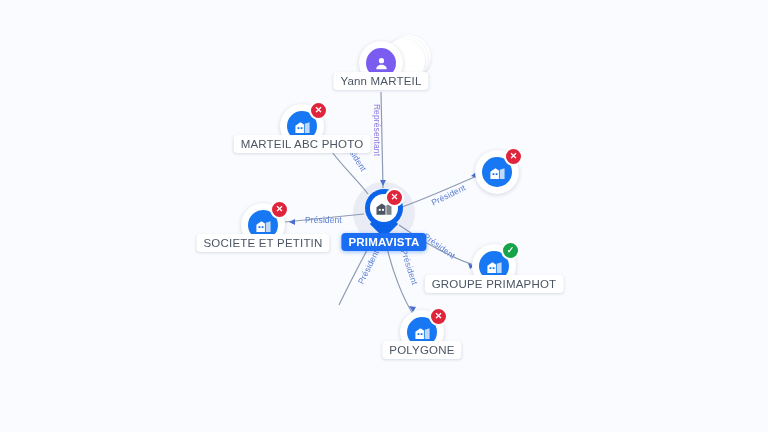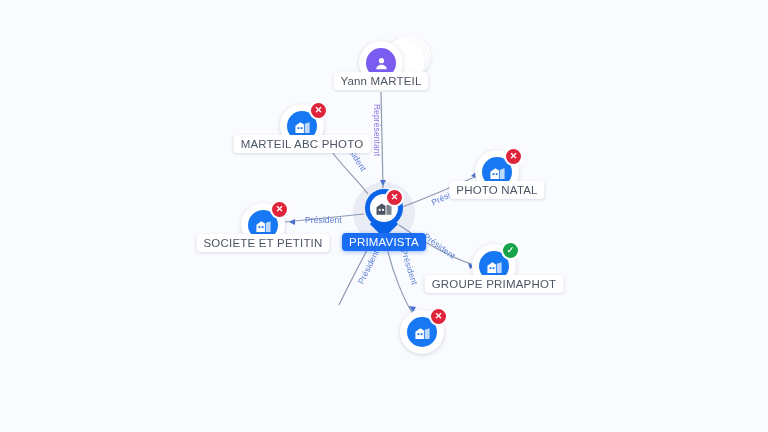--- a/index.html
+++ b/index.html
@@ -55,21 +55,21 @@
     position:absolute;left:50%;transform:translateX(-50%);
     top:31px;white-space:nowrap;
     background:#ffffff;
     color:#4b5563;
     font-size:11.5px;
     padding:3px 7px;border-radius:4px;
     box-shadow:0 1px 3px rgba(40,60,110,.16);
     letter-spacing:.2px;
   }
   .node.selected .label{
-    background:#1b6ef3;color:#ffffff;font-weight:normal;
+    background:#1b6ef3;color:#ffffff;font-weight:bold;
     box-shadow:0 1px 4px rgba(27,110,243,.45);
   }
 
   
   .node.center{z-index:6;}
   .node.center .halo{
     position:absolute;left:50%;top:50%;transform:translate(-50%,-50%);
     width:62px;height:62px;border-radius:50%;
     background:rgba(120,140,175,.13);
   }
@@ -188,21 +188,20 @@
       <div class="inner">
         <svg width="17" height="17" viewBox="0 0 24 24" fill="#fff">
           <path d="M2 21V11l7-5 5 3.2V21z"></path>
           <path d="M15.2 21V8.2L22 6v15z" opacity=".72"></path>
           <rect x="5" y="13" width="2.6" height="2.6" fill="#1877f2"></rect>
           <rect x="9.4" y="13" width="2.6" height="2.6" fill="#1877f2"></rect>
         </svg>
       </div>
       <div class="badge red">✕</div>
     </div>
-    <div class="label">PHOTO NATAL</div>
   </div>
 
   <div class="node" style="left:263px;top:225px;">
     <div class="disc">
       <div class="inner">
         <svg width="17" height="17" viewBox="0 0 24 24" fill="#fff">
           <path d="M2 21V11l7-5 5 3.2V21z"></path>
           <path d="M15.2 21V8.2L22 6v15z" opacity=".72"></path>
           <rect x="5" y="13" width="2.6" height="2.6" fill="#1877f2"></rect>
           <rect x="9.4" y="13" width="2.6" height="2.6" fill="#1877f2"></rect>
@@ -234,20 +233,21 @@
       <div class="inner">
         <svg width="17" height="17" viewBox="0 0 24 24" fill="#fff">
           <path d="M2 21V11l7-5 5 3.2V21z"></path>
           <path d="M15.2 21V8.2L22 6v15z" opacity=".72"></path>
           <rect x="5" y="13" width="2.6" height="2.6" fill="#1877f2"></rect>
           <rect x="9.4" y="13" width="2.6" height="2.6" fill="#1877f2"></rect>
         </svg>
       </div>
       <div class="badge red">✕</div>
     </div>
+    <div class="label">POLYGONE</div>
   </div>
 
   <div class="node center selected" style="left:384px;top:213px;">
     <div class="halo"></div>
     <div class="pin" style="position:relative;">
       <div class="pintip"></div>
       <div class="pinbody"></div>
       <div class="pinhole">
         <svg width="18" height="18" viewBox="0 0 24 24" fill="#4b5563">
           <path d="M2 21V11l7-5 5 3.2V21z"></path>

